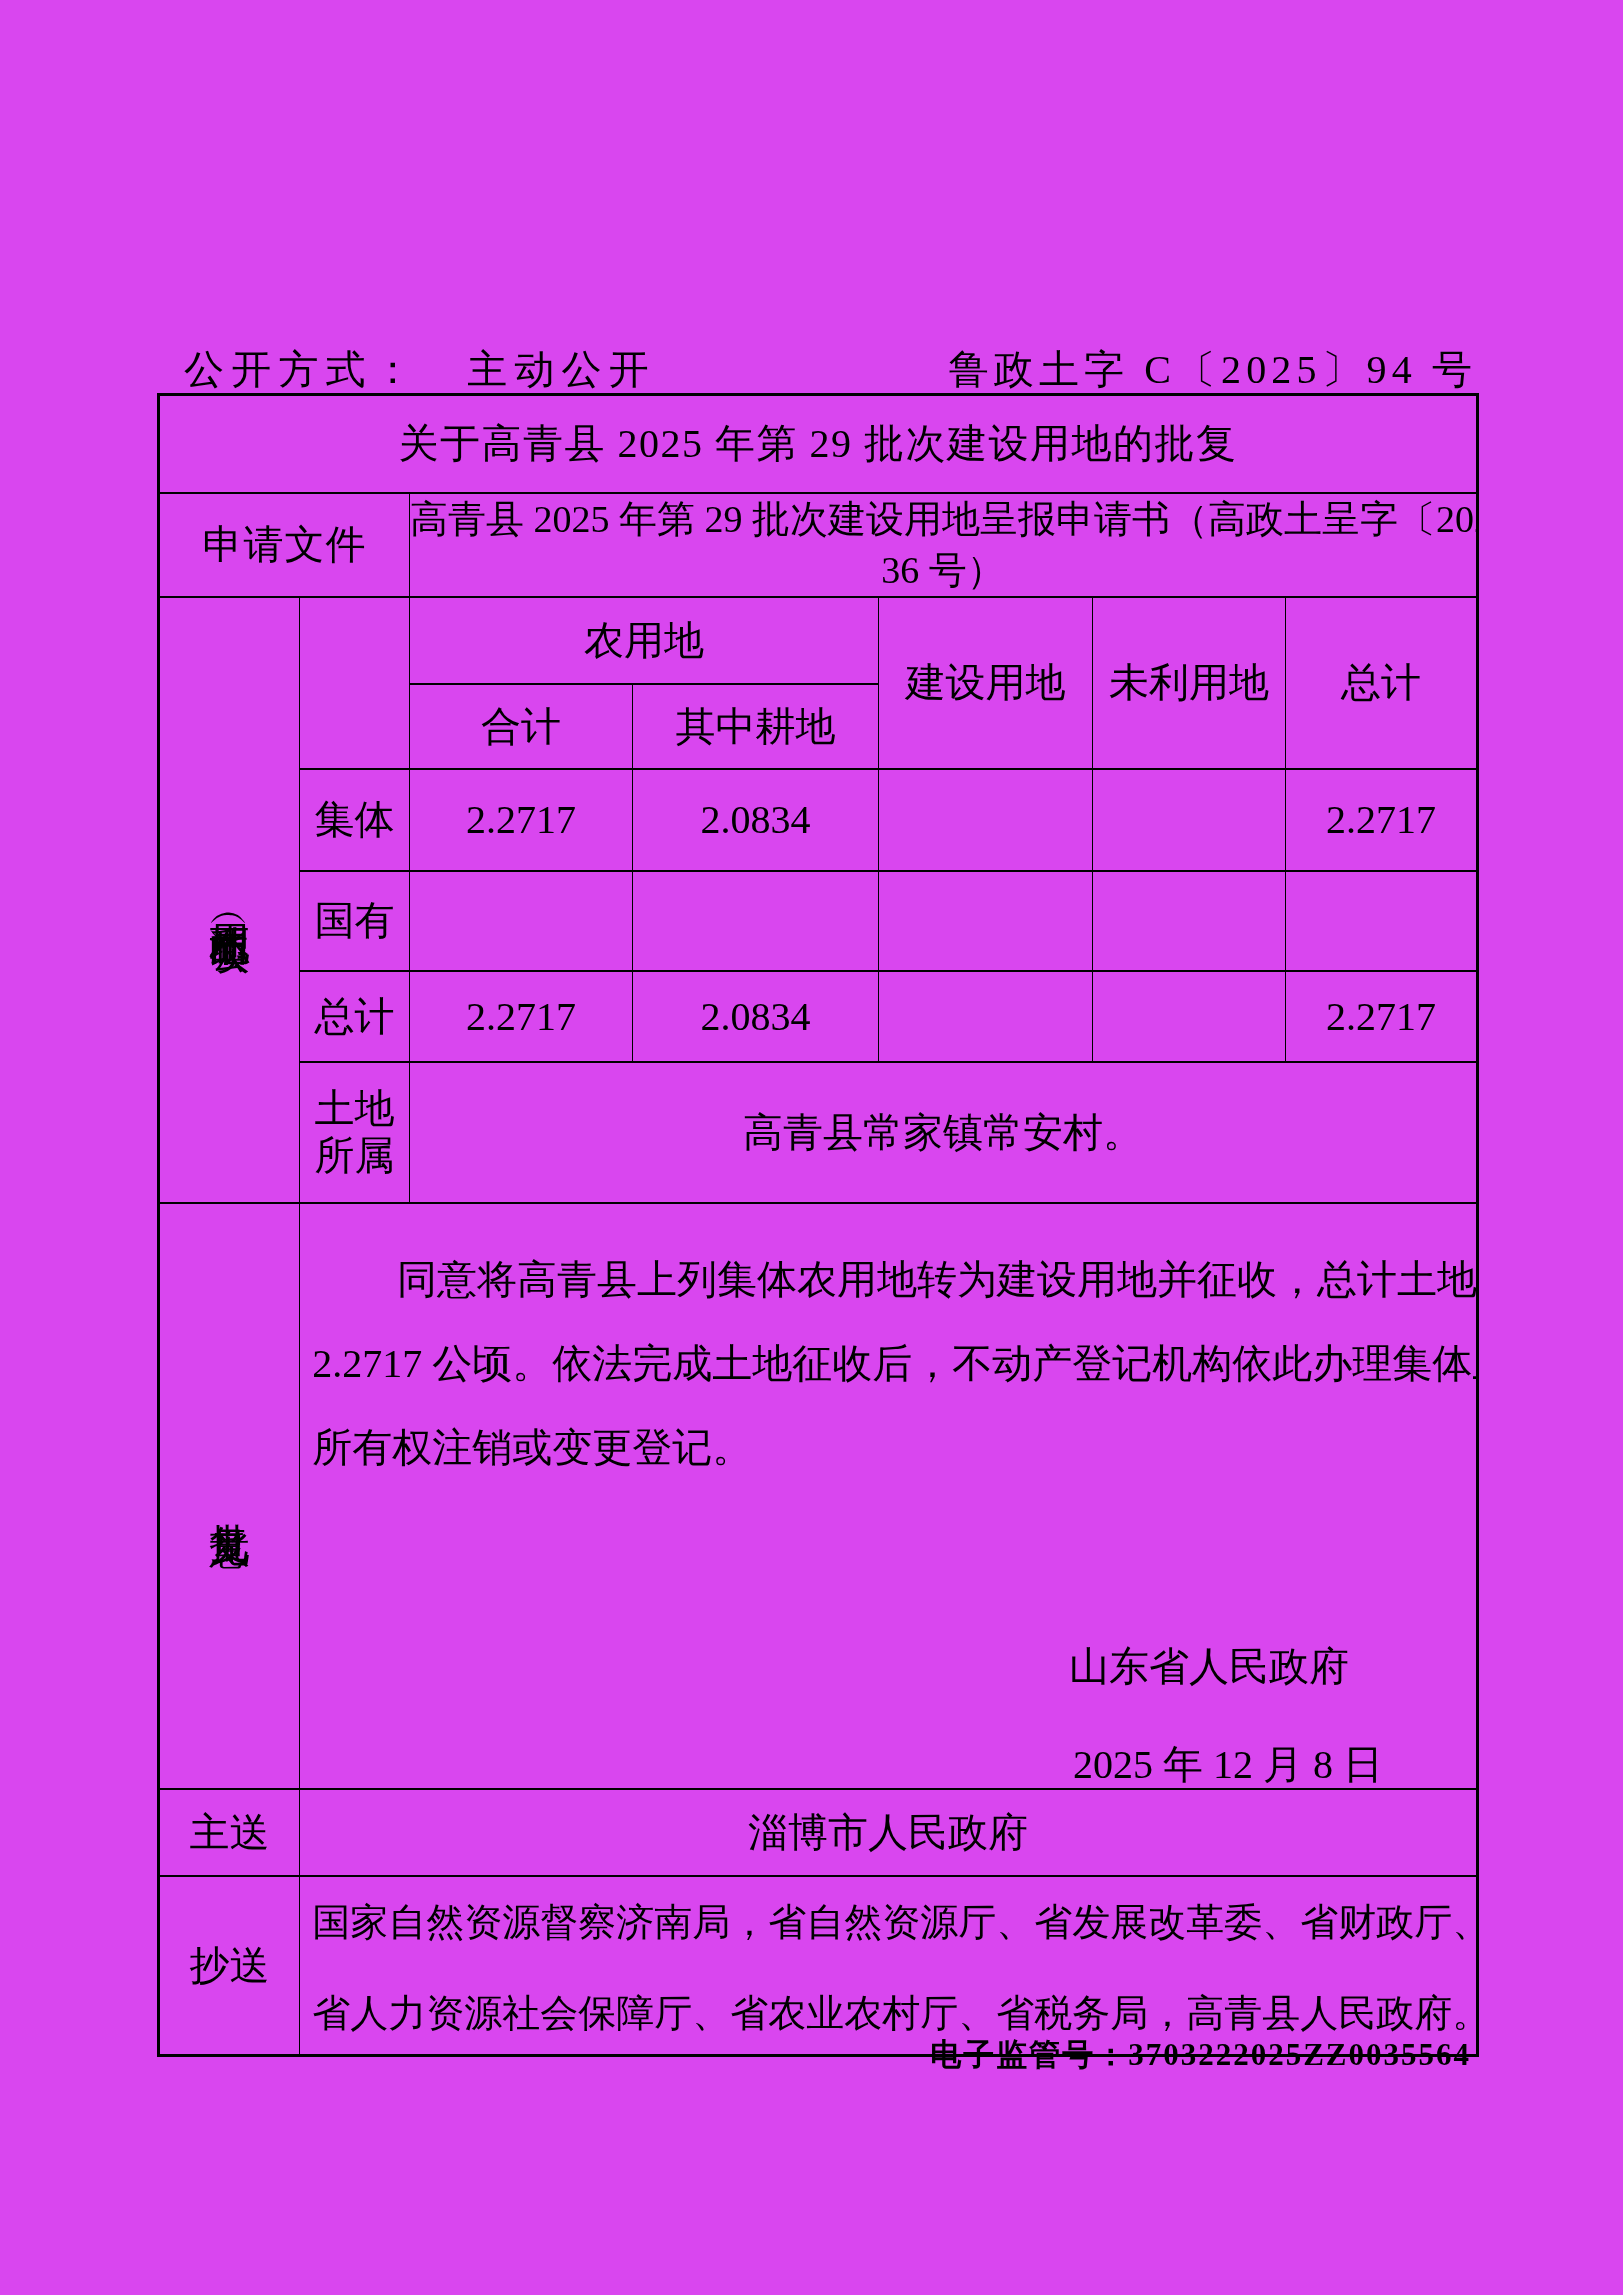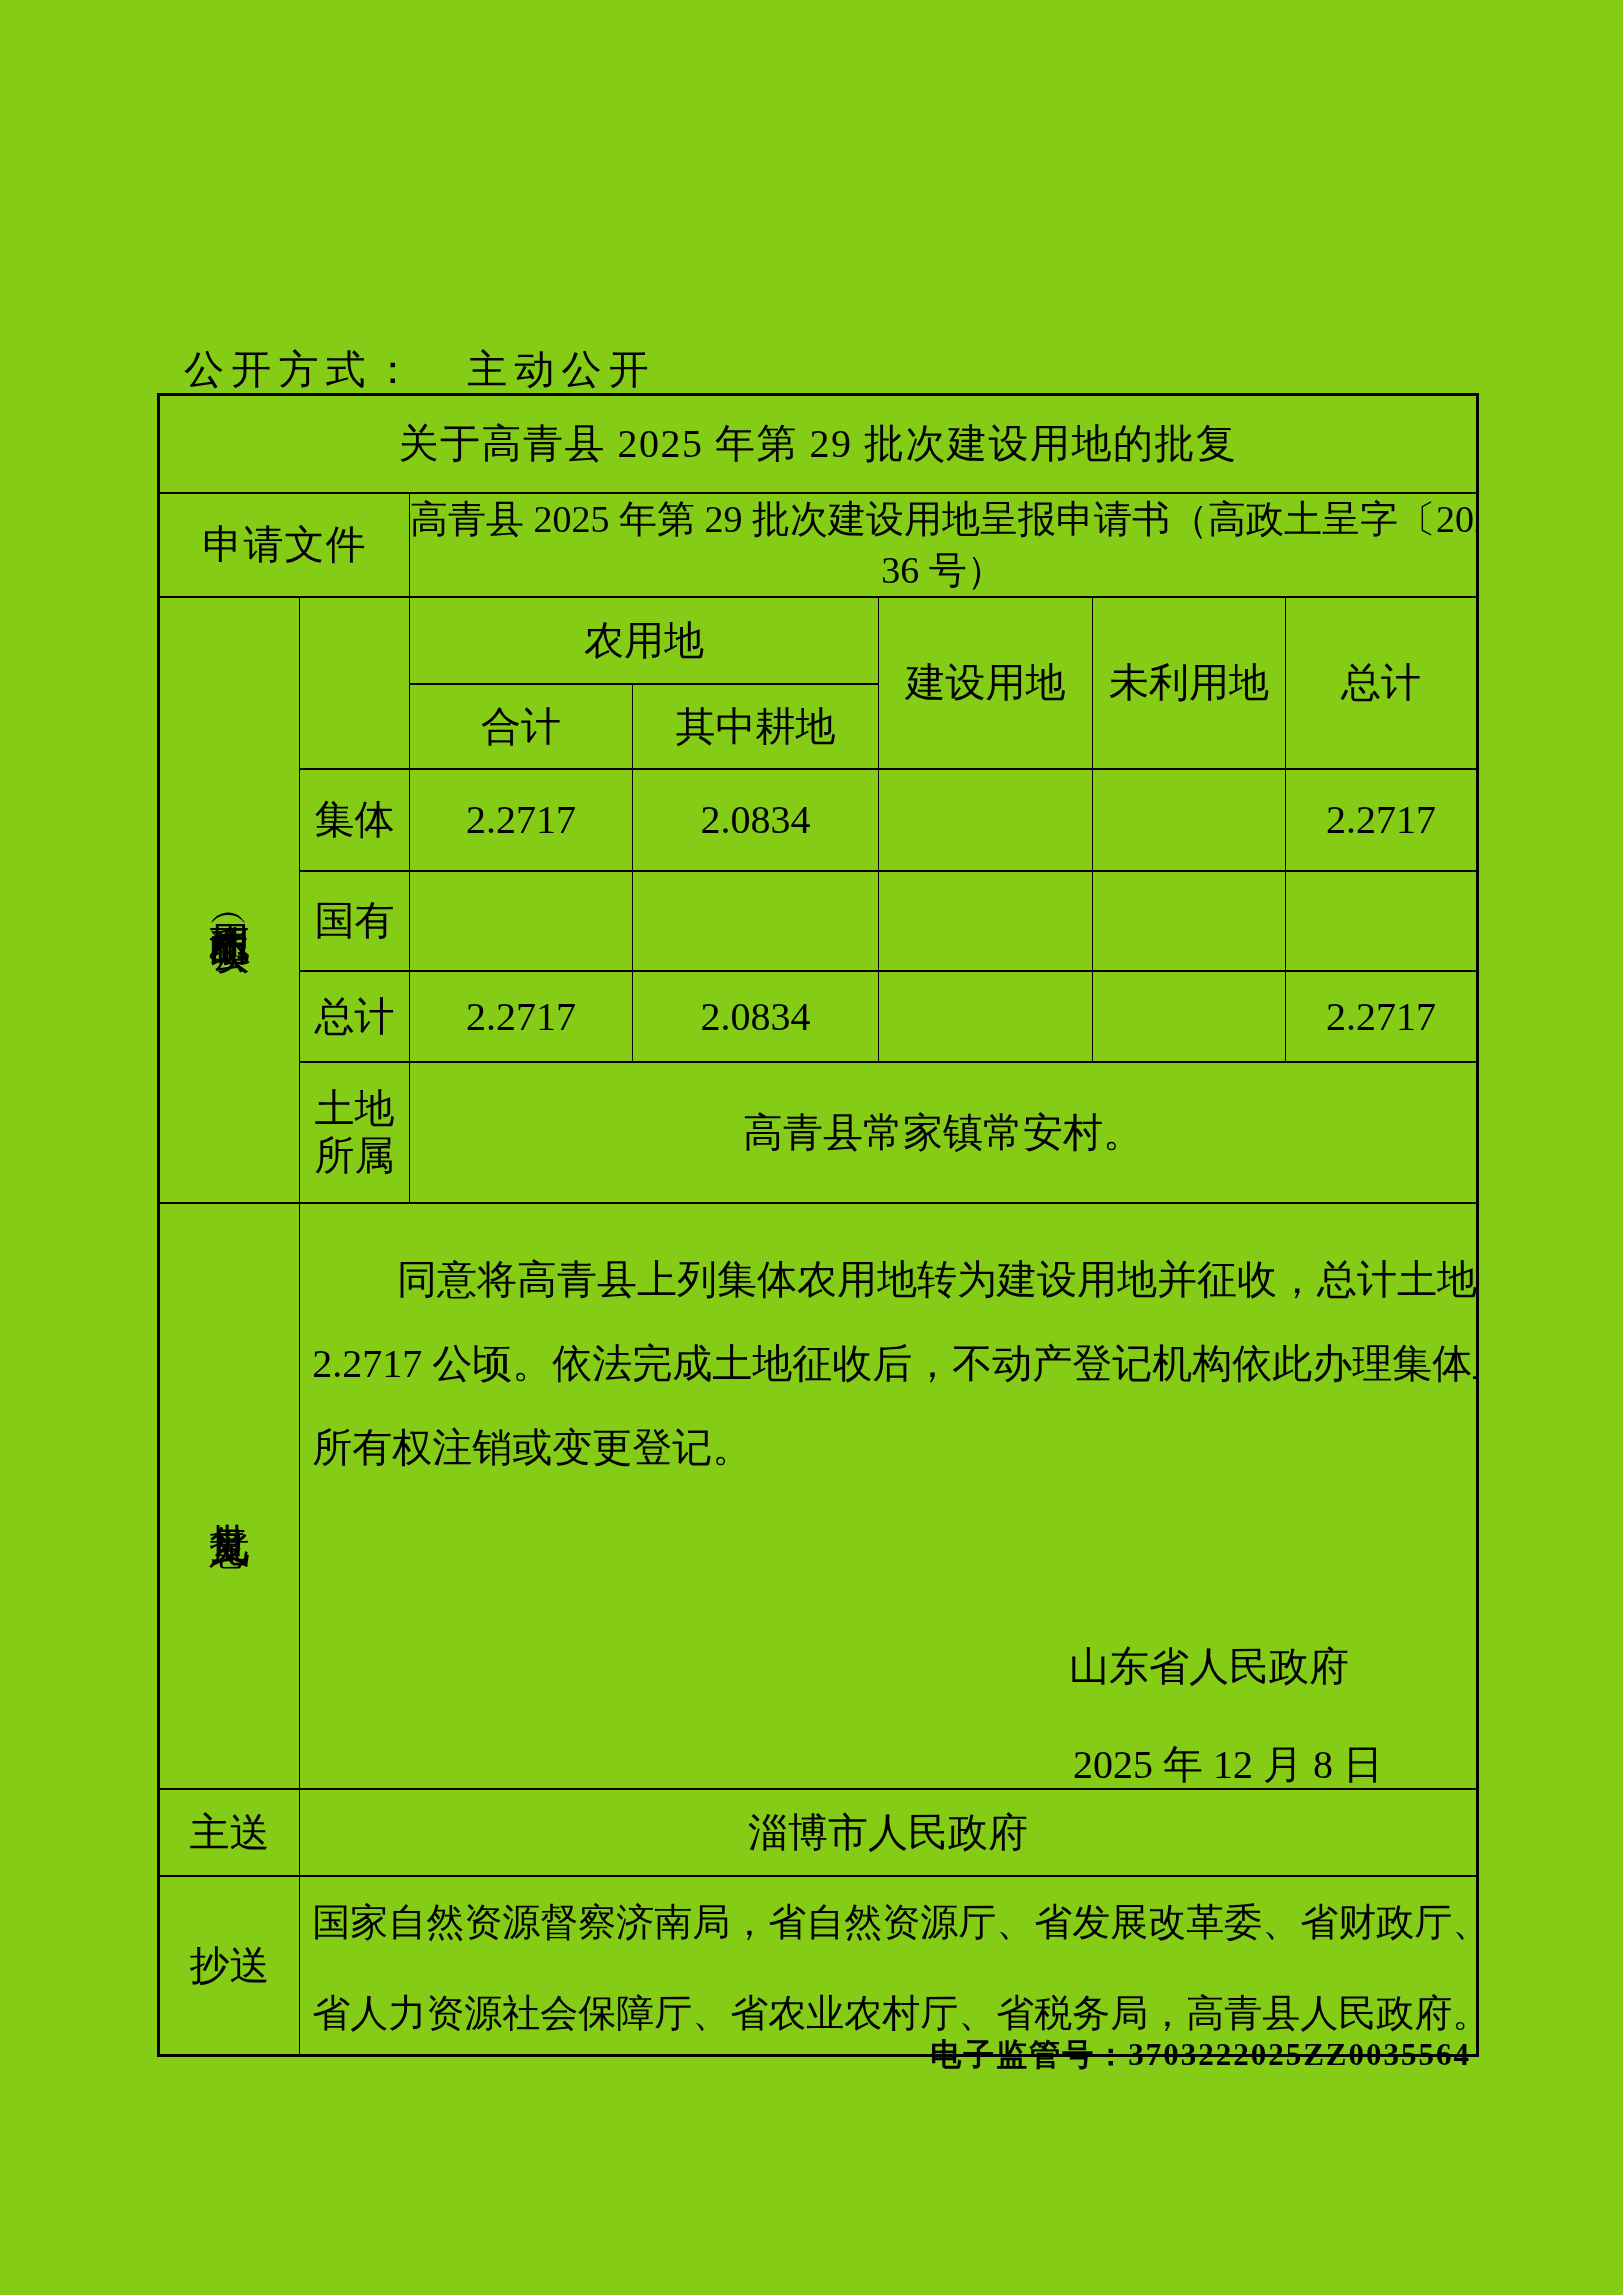--- a/index.html
+++ b/index.html
@@ -3,21 +3,21 @@
 <meta charset="utf-8">
 <style>
   html,body{margin:0;padding:0;}
   body{
     width:1623px;height:2295px;
     background:#ffffff;
     position:relative;
     font-family:"Liberation Serif","DejaVu Serif",serif;
     color:#000;
   }
-  .page{position:absolute;left:0;top:0;width:1623px;height:2295px;background:#84cc16;}
+  .page{position:absolute;left:0;top:0;width:1623px;height:2295px;background:#d946ef;}
 
   .hdr-left{
     position:absolute;left:184px;top:342px;
     font-size:40px;letter-spacing:7.2px;white-space:nowrap;
   }
   .hdr-right{
     position:absolute;right:146px;top:342px;
     font-size:40px;letter-spacing:5.1px;white-space:nowrap;text-align:right;
   }
 
@@ -62,20 +62,21 @@
     position:absolute;right:152px;top:2034px;
     font-size:31px;font-weight:bold;letter-spacing:2px;white-space:nowrap;
   }
 </style>
 </head>
 <body>
 
 <div class="page">
 
   <div class="hdr-left">公开方式：　主动公开</div>
+  <div class="hdr-right">鲁政土字 C〔2025〕94 号</div>
 
   <table class="doc">
     <colgroup>
       <col style="width:141px">
         <col style="width:110px">
         <col style="width:223px">
       <col style="width:246px">
         <col style="width:214px">
         <col style="width:193px">
         <col style="width:192px">

